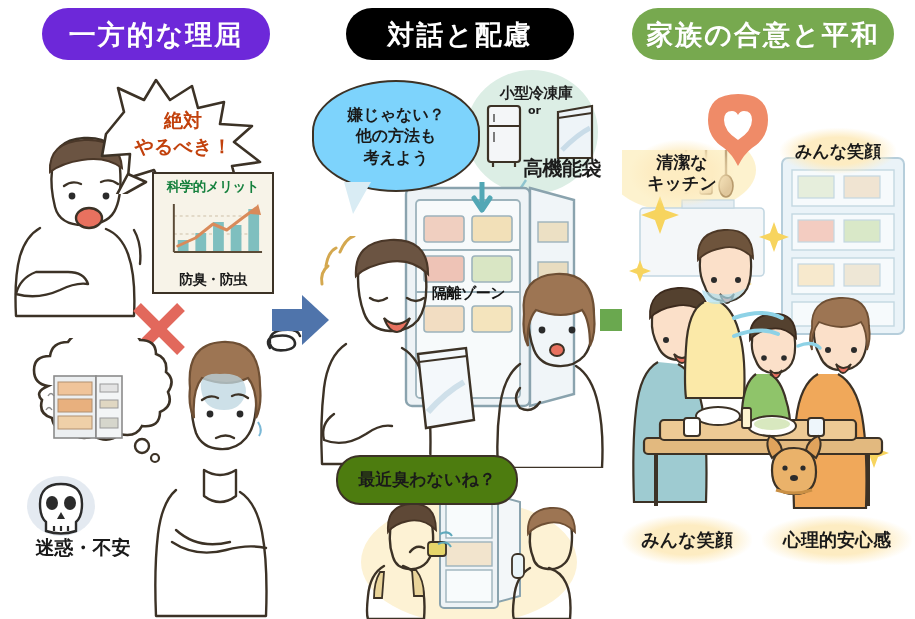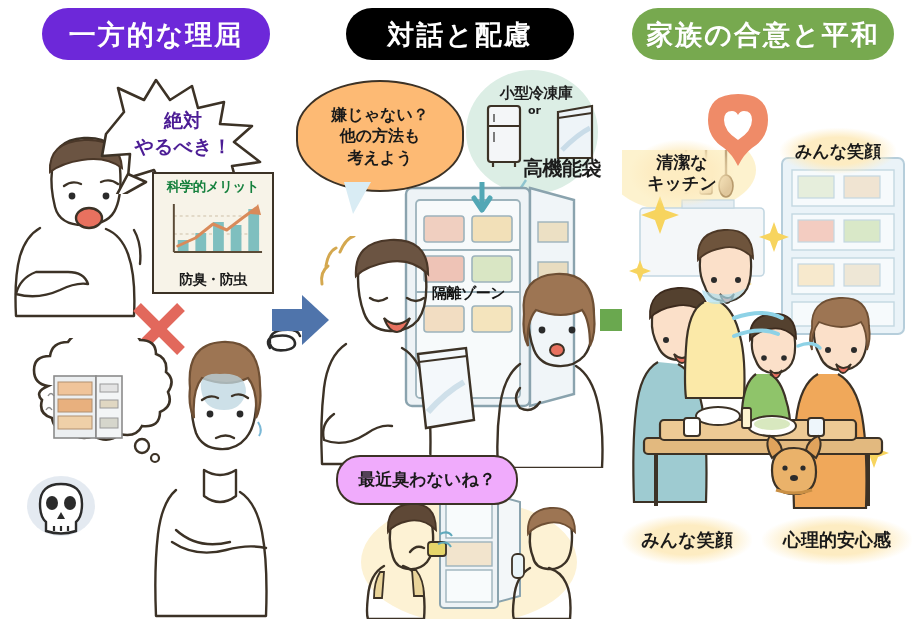--- a/index.html
+++ b/index.html
@@ -32,34 +32,34 @@
   #arrowB{left:600px;top:295px;width:60px;height:50px;}
   #arrowB .shaft{background:#6aa84f;}
   #arrowB .head{border-left:27px solid #6aa84f;}
 
   
   .fig{position:absolute;}
   .ink{stroke:#3c3226;stroke-width:2.4;fill:none;stroke-linecap:round;stroke-linejoin:round;}
 
   
   .bubble{
-    position:absolute;background:#f0abfc;border:2.6px solid #3c3226;
+    position:absolute;background:#4d7c0f;border:2.6px solid #3c3226;
     display:flex;align-items:center;justify-content:center;text-align:center;
     font-weight:700;color:#1a1a1a;line-height:1.28;
   }
   .bubble.oval{border-radius:50%/46%;}
   .tail{position:absolute;width:0;height:0;}
 
   
   #shout{left:92px;top:78px;width:182px;height:116px;}
   #shout .txt{position:absolute;left:0;right:0;top:30px;font-size:19px;font-weight:700;
-    text-align:center;line-height:1.35;color:#4c1d95;}
-
-  
-  #ask{left:296px;top:80px;width:164px;height:108px;background:#fdba74;
+    text-align:center;line-height:1.35;color:#c2410c;}
+
+  
+  #ask{left:312px;top:80px;width:164px;height:108px;background:#7dd3fc;
     border:2.6px solid #3c3226;border-radius:50%/46%;}
   #ask .txt{font-size:16px;line-height:1.35;}
   #askTail{left:344px;top:182px;border-left:9px solid transparent;
     border-right:18px solid transparent;border-top:32px solid #d9ecf4;}
   #askTailInk{left:343px;top:182px;border-left:10px solid transparent;
     border-right:20px solid transparent;border-top:35px solid #3c3226;z-index:-1;}
 
   
   #smell{left:336px;top:455px;width:178px;height:46px;border-radius:24px;}
   #smell .txt{font-size:17px;}
@@ -193,20 +193,21 @@
     <ellipse cx="37" cy="36" rx="34" ry="30" fill="#cdd9e6" opacity=".55"></ellipse>
     <path d="M16 34 q0 -20 21 -20 q21 0 21 20 q0 13 -6 18 l0 9 q-15 5 -30 0 l0 -9 q-6 -5 -6 -18z" fill="#ffffff" stroke="#2b2b2b" stroke-width="2.4"></path>
     <ellipse cx="28" cy="33" rx="6" ry="7" fill="#2b2b2b"></ellipse>
     <ellipse cx="46" cy="33" rx="6" ry="7" fill="#2b2b2b"></ellipse>
     <path d="M37 42 l-4 7 l8 0 z" fill="#2b2b2b"></path>
     <line x1="30" y1="56" x2="30" y2="61" stroke="#2b2b2b" stroke-width="2.2"></line>
     <line x1="37" y1="56" x2="37" y2="61" stroke="#2b2b2b" stroke-width="2.2"></line>
     <line x1="44" y1="56" x2="44" y2="61" stroke="#2b2b2b" stroke-width="2.2"></line>
   </svg>
 
+  <div class="blob nosel" id="blobTrouble">迷惑・不安</div>
 
   <svg class="fig" style="left:146px;top:330px;width:150px;height:288px;" viewBox="0 0 150 288">
     <path d="M30 160 q-14 12 -18 44 q-4 34 -2 82 l110 0 q2 -52 -4 -84 q-6 -30 -22 -40" fill="#f0a85a" class="ink"></path>
     <path d="M58 140 q16 10 32 0 l0 26 q-16 12 -32 0z" fill="#ffffff" class="ink"></path>
     <path d="M46 62 q0 -42 30 -44 q32 -2 34 42 q2 34 -10 48 q-10 12 -26 11 q-18 -1 -24 -16 q-6 -18 -4 -41z" fill="#fbe0c9" class="ink"></path>
     <path d="M44 58 q-4 -44 32 -46 q38 -2 38 44 q2 20 -4 32 q2 -28 -8 -40 q-20 10 -46 0 q-10 12 -8 40 q-6 -12 -4 -30z" fill="#9d7553" stroke="#6e4f34" stroke-width="2.2"></path>
     <path d="M56 64 q-6 -22 18 -20 q26 -2 26 18 q-4 18 -22 18 q-18 0 -22 -16z" fill="#bcd6e0" opacity=".75"></path>
     <path d="M56 70 q8 -6 16 -2" class="ink"></path>
     <path d="M102 68 q-8 -6 -16 -2" class="ink"></path>
     <circle cx="64" cy="84" r="3.4" fill="#2b2b2b"></circle>

